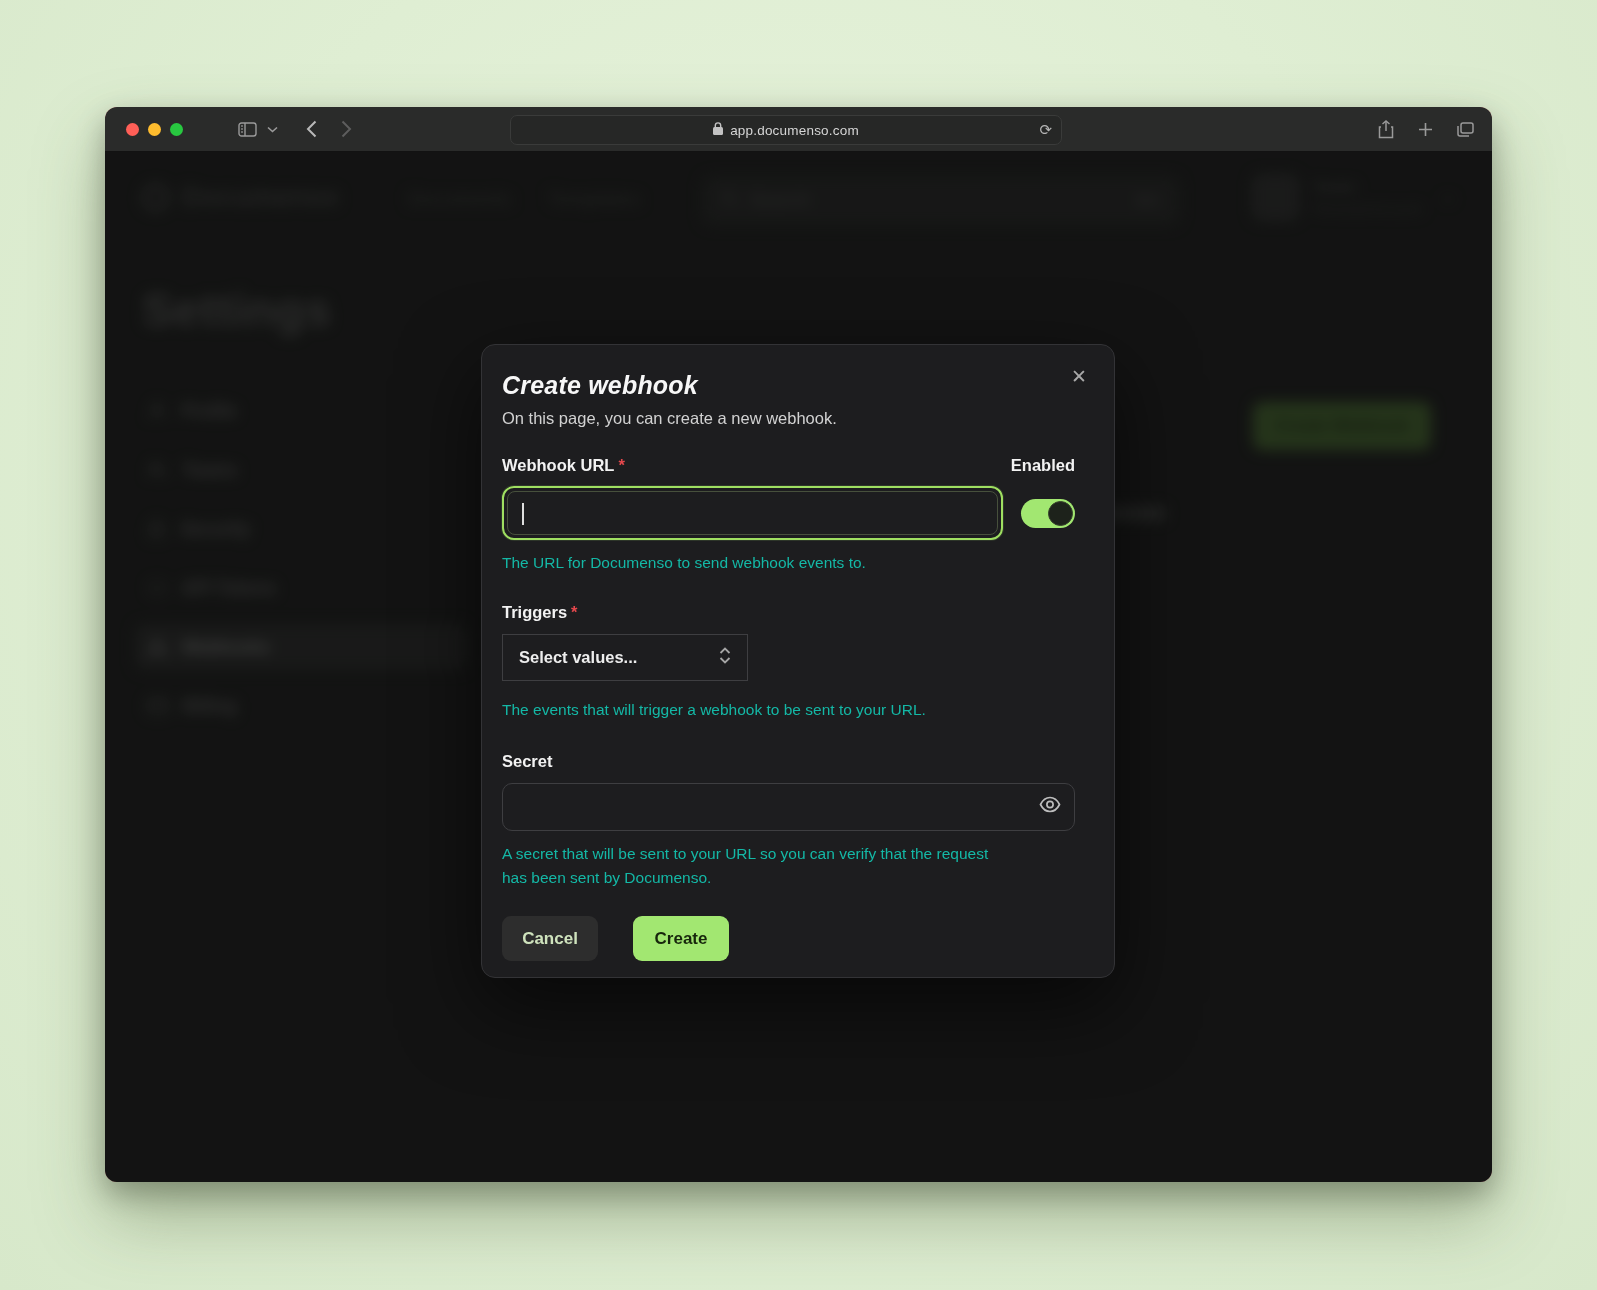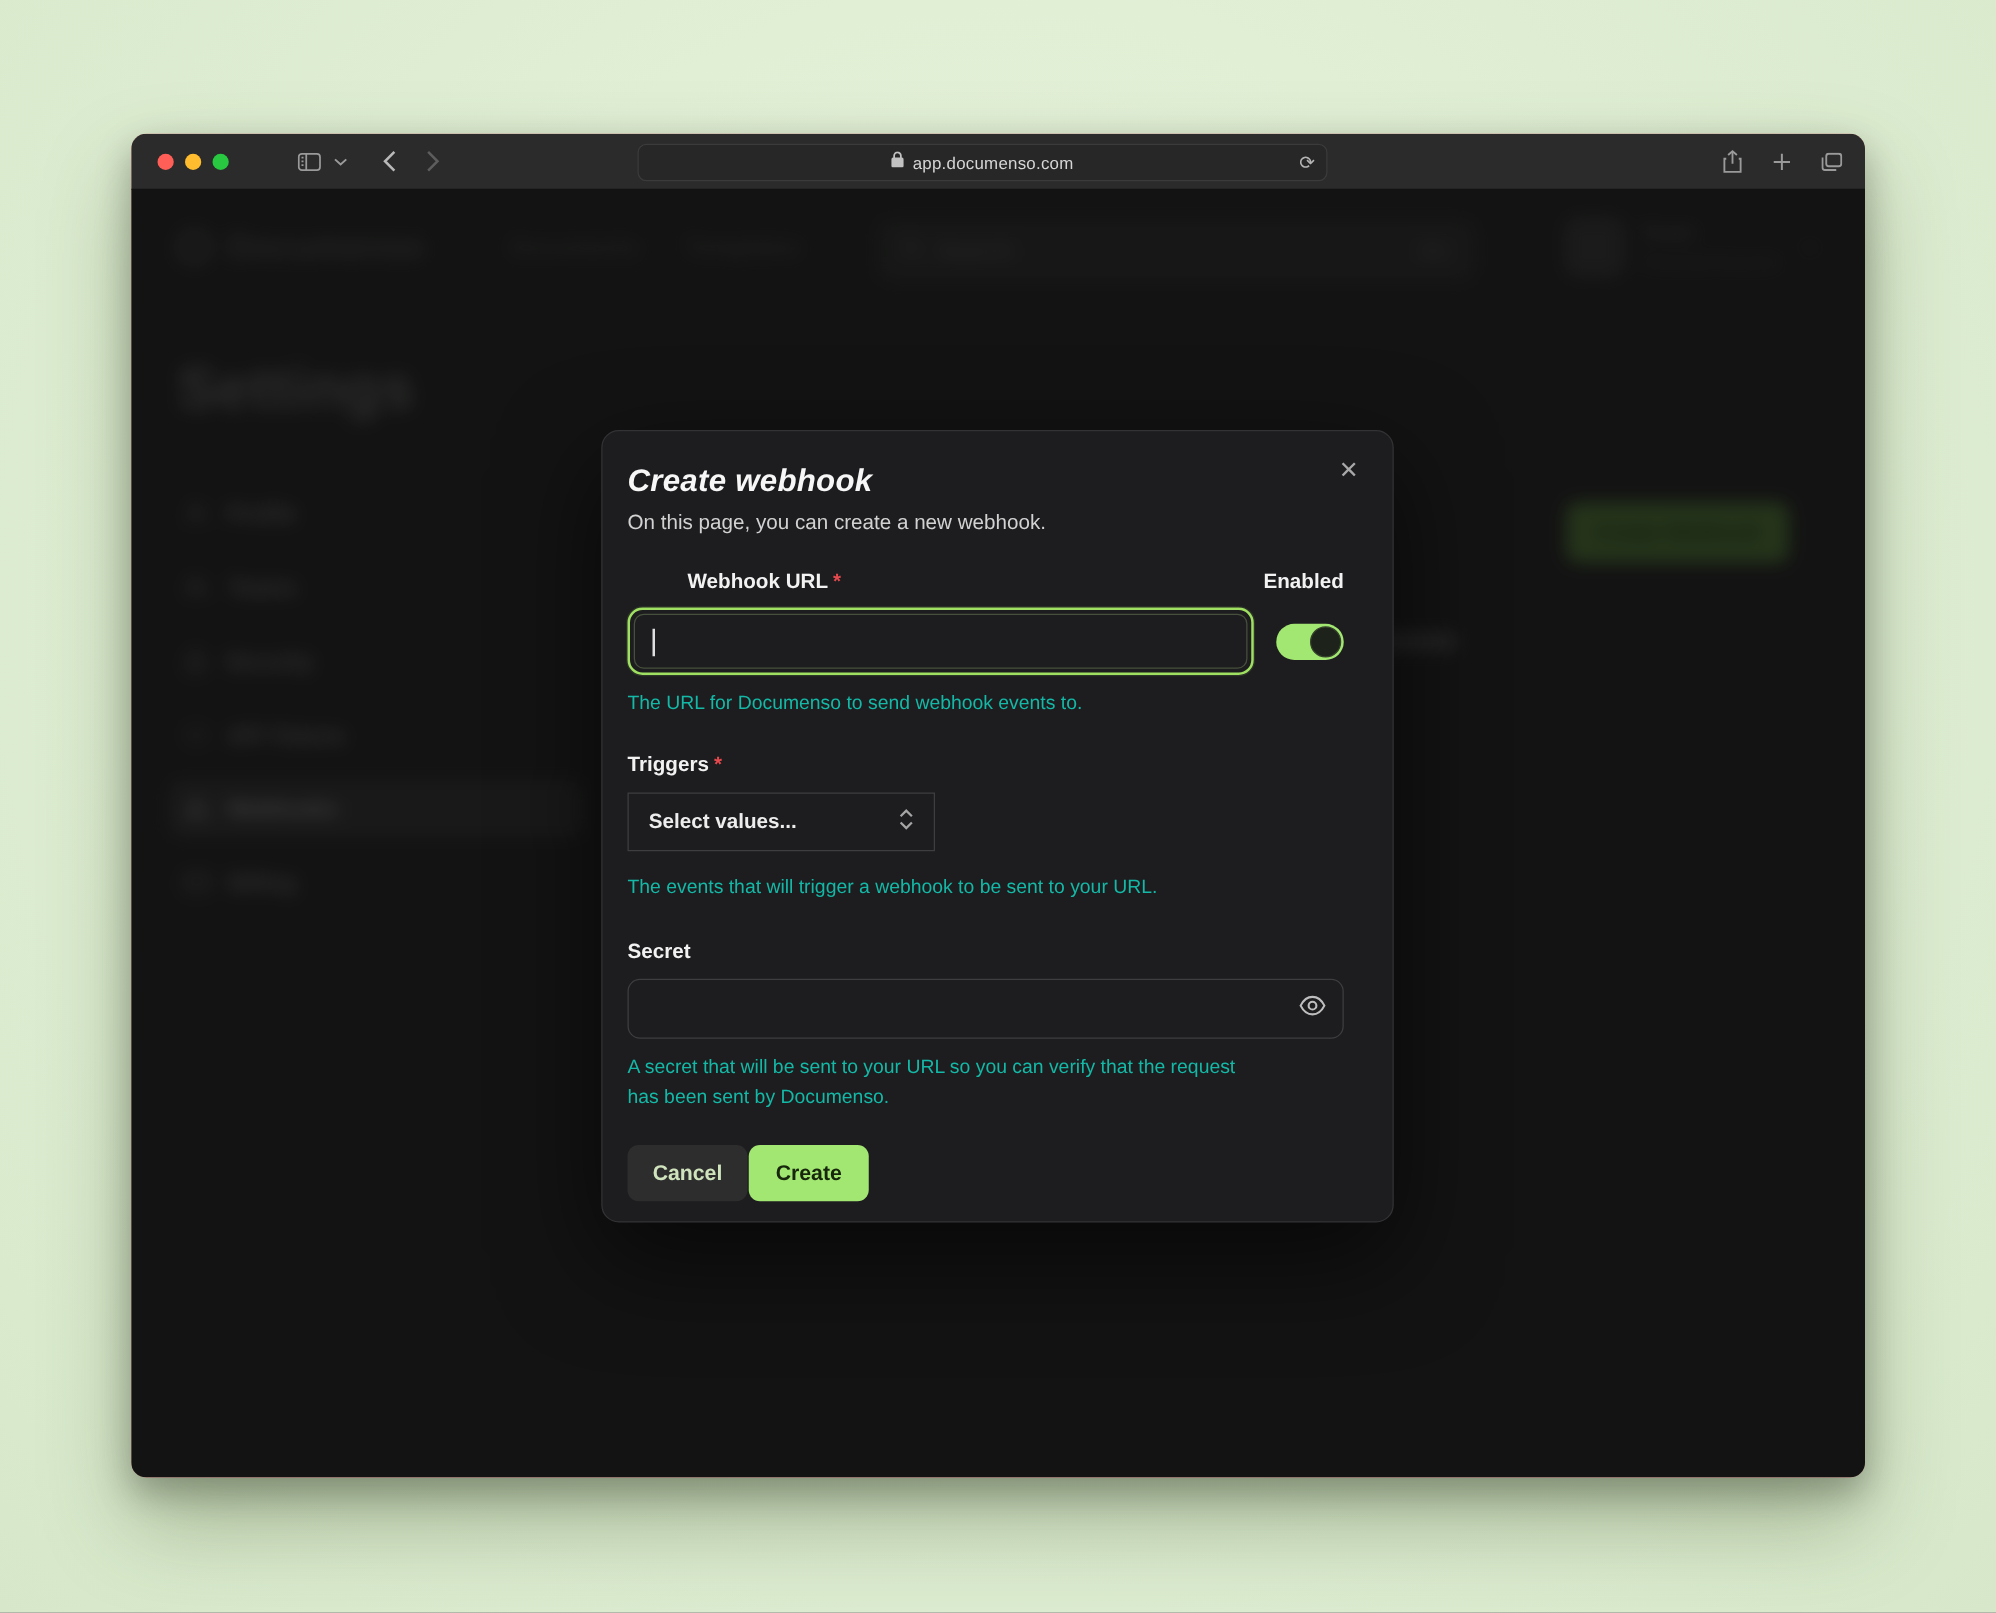--- a/index.html
+++ b/index.html
@@ -109,21 +109,21 @@
   .select-box {
     margin-top:12px; width:246px; height:47px; border:1px solid #3e3e41; border-radius:0;
     display:flex; align-items:center; padding:0 16px; cursor:pointer; background:transparent;
   }
   .select-ph { font-size:16.5px; font-weight:700; color:#ededed; }
   .select-box .updown { margin-left:auto; color:#a5a5a5; }
 
   .secret-input { margin-top:12px; height:48px; border:1px solid #3e3e41; border-radius:10px; position:relative; margin-right:11px; }
   .eye-btn { position:absolute; right:13px; top:12px; color:#bdbdbd; background:none; border:none; cursor:pointer; }
 
-  .btn-row { margin-top:26px; display:flex; gap:1px; }
+  .btn-row { margin-top:26px; display:flex; gap:35px; }
   .btn { height:45px; border-radius:9px; border:none; font-family:"Liberation Sans",sans-serif; font-size:17px; display:flex; align-items:center; justify-content:center; cursor:pointer; }
   .btn-cancel { width:96px; background:#2d2d2d; color:#cfe3bd; font-weight:700; }
   .btn-create { width:96px; background:#a2e771; color:#17260c; font-weight:700; }
 </style>
 </head>
 <body>
 
 <div class="window">
 
   <div class="chrome">
@@ -287,21 +287,21 @@
     <div class="overlay"></div>
   </div>
 </div>
 
 <div class="modal">
   <button class="modal-close">✕</button>
 
   <div class="modal-title">Create webhook</div>
   <div class="modal-sub">On this page, you can create a new webhook.</div>
 
-  <div class="field-label-row" style="padding-right:11px;margin-left:48px;">
+  <div class="field-label-row" style="padding-right:11px;">
     <span class="f-label">
       <span>Webhook URL</span><span class="req">*</span>
     </span>
     <span class="f-label">Enabled</span>
   </div>
 
   <div class="url-row">
     <div class="url-ring">
       <div class="url-input">
         <span class="caret"></span>

